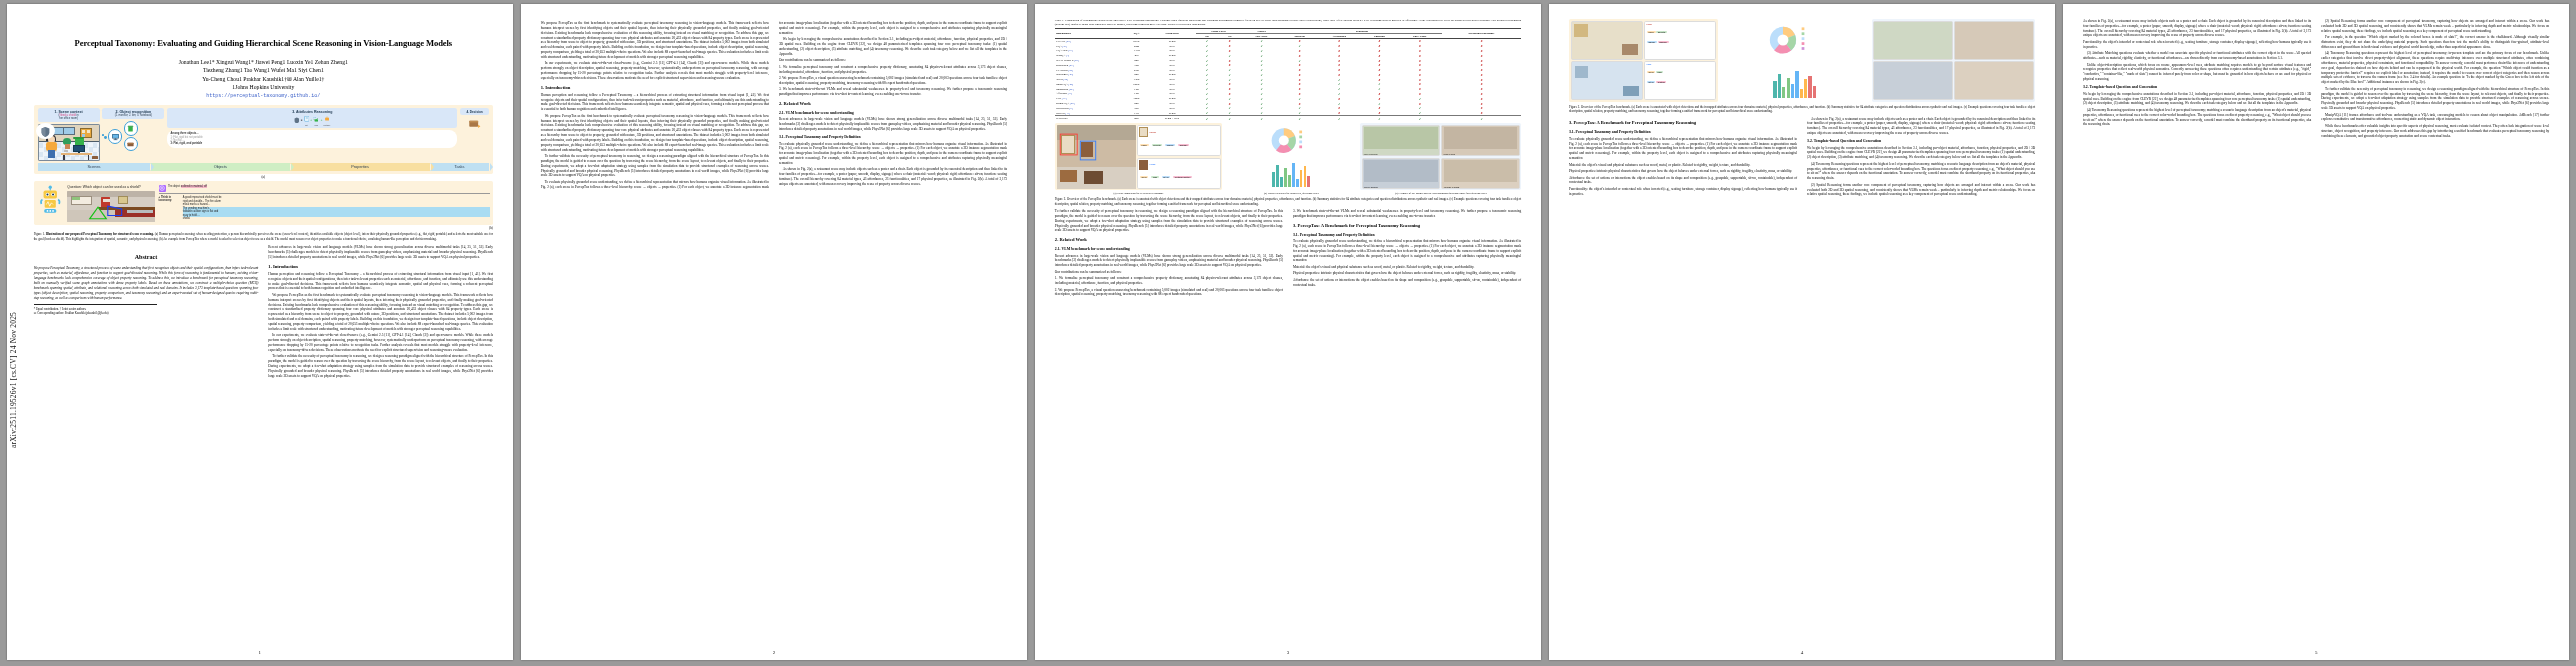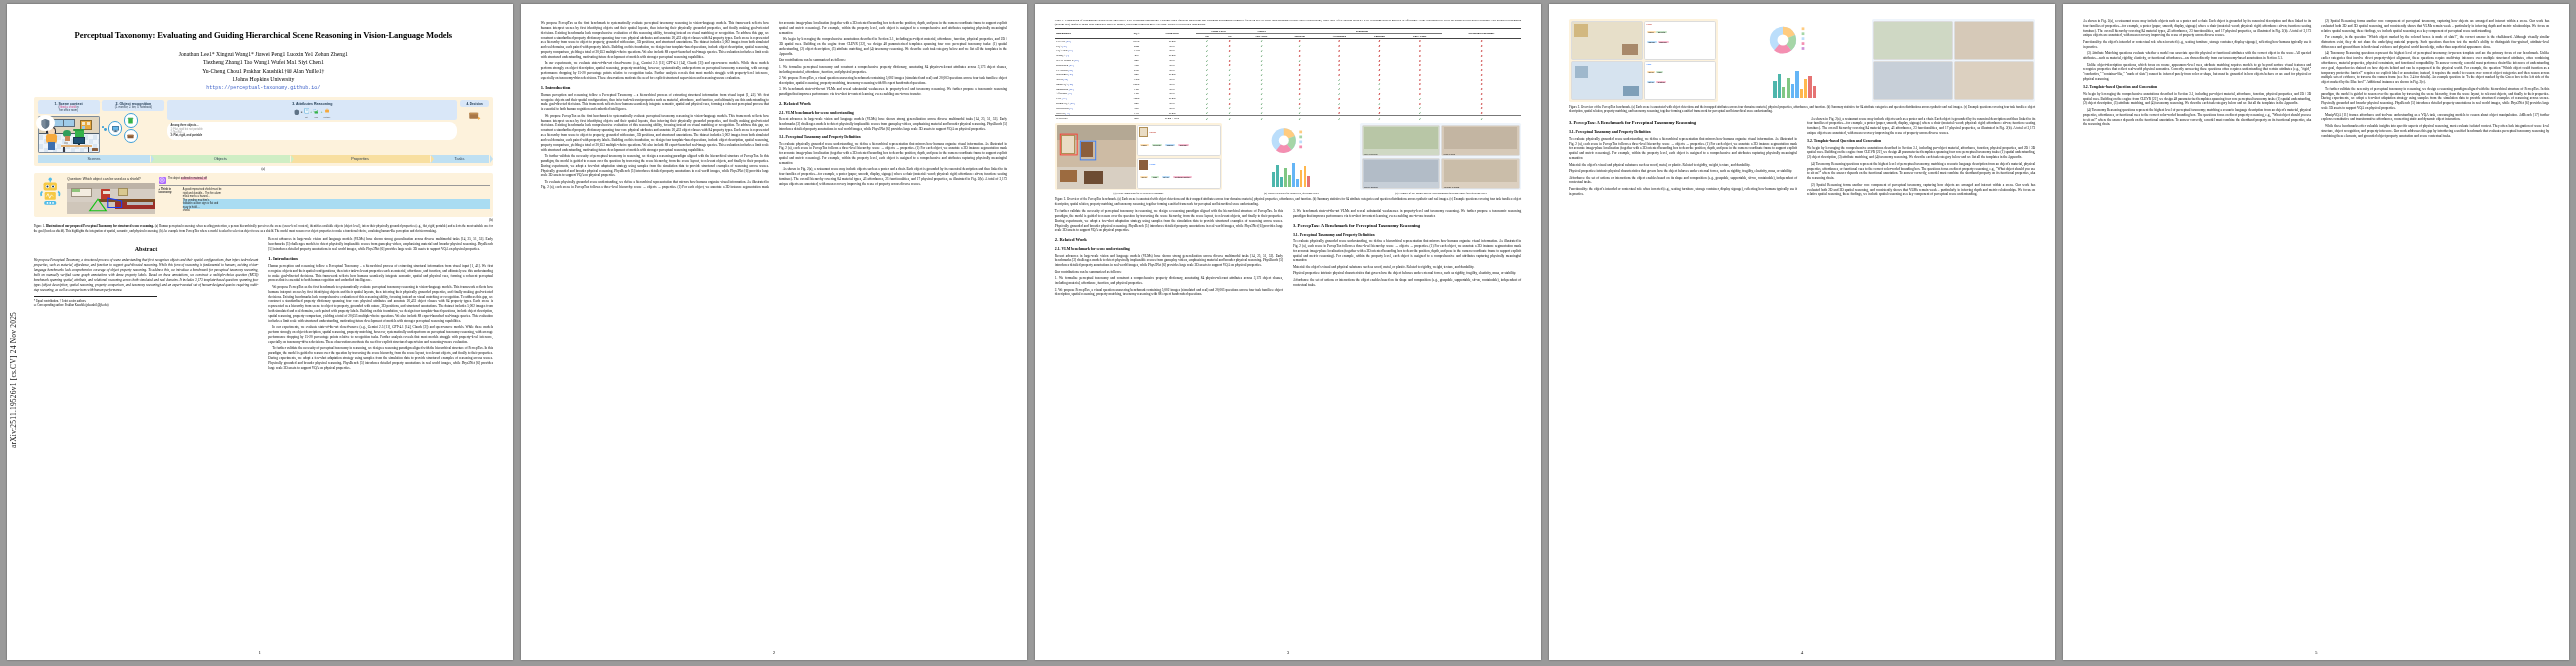--- a/index.html
+++ b/index.html
@@ -18,21 +18,21 @@
 
   
   .arxiv-stamp { position:absolute; left:2.2px; top:183px; width:12.2px; height:261px;
         writing-mode:vertical-rl; transform:rotate(180deg);
         font-family:"Liberation Serif", serif; font-size:7.5px; color:#111;
         letter-spacing:0.2px; white-space:nowrap; }
 
   .content { position:absolute; left:27px; right:20px; top:14.5px; bottom:15.6px; }
 
   h1.title { font-size:8.6px; font-weight:bold; text-align:center; line-height:1.28;
-             margin:11px 0 0 0; letter-spacing:-0.1px; }
+             margin:19px 0 0 0; letter-spacing:-0.1px; }
   .authors { text-align:center; font-size:5.7px; line-height:1.5; margin-top:9px; }
   .affil { text-align:center; font-size:5.7px; margin-top:0.6px; }
   .url { text-align:center; font-size:5px; color:#3a5fc8; font-family:"Liberation Mono", monospace;
          margin-top:2.8px; }
 
   .twocol { column-count:2; column-gap:10px; font-size:3.4px; line-height:1.42;
             text-align:justify; hyphens:auto; }
   .onecol { font-size:3.4px; line-height:1.42; text-align:justify; hyphens:auto; }
 
   .secthead { font-size:4.6px; font-weight:bold; margin:3.9px 0 1.7px 0; break-after:avoid; }

